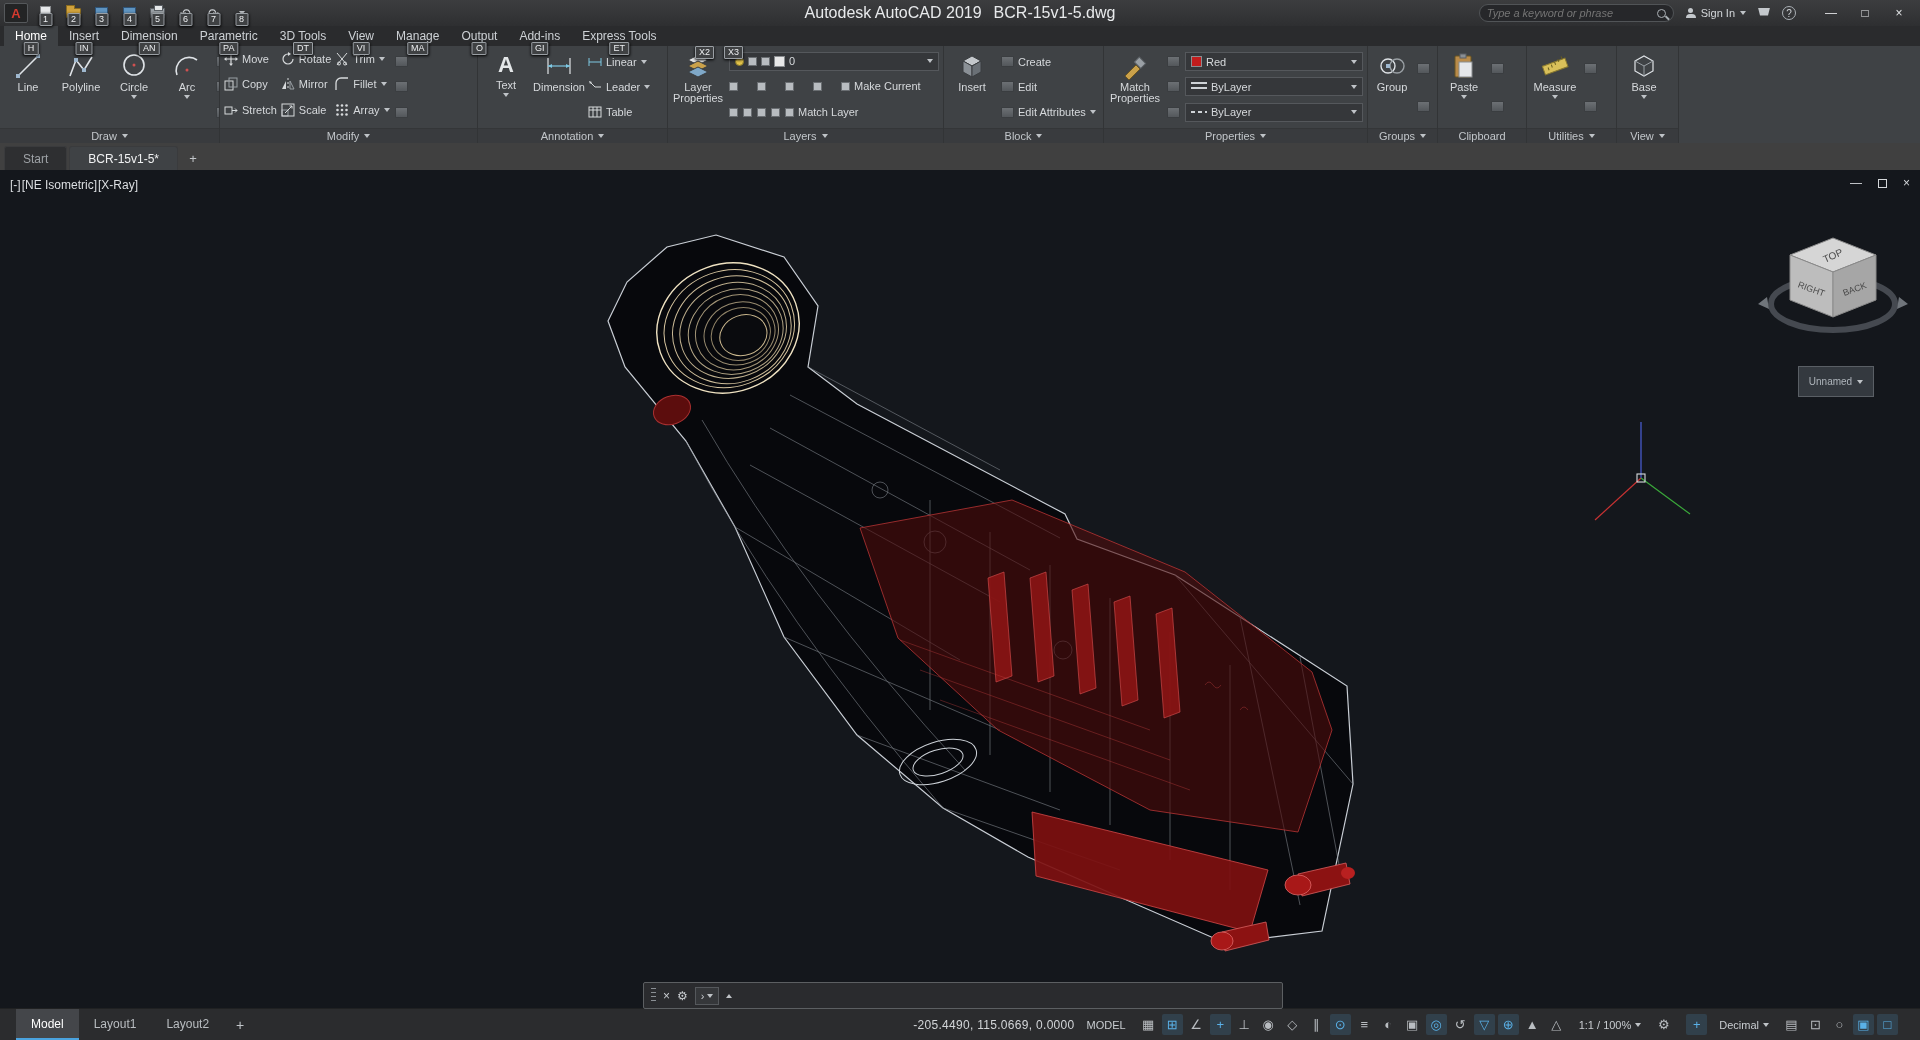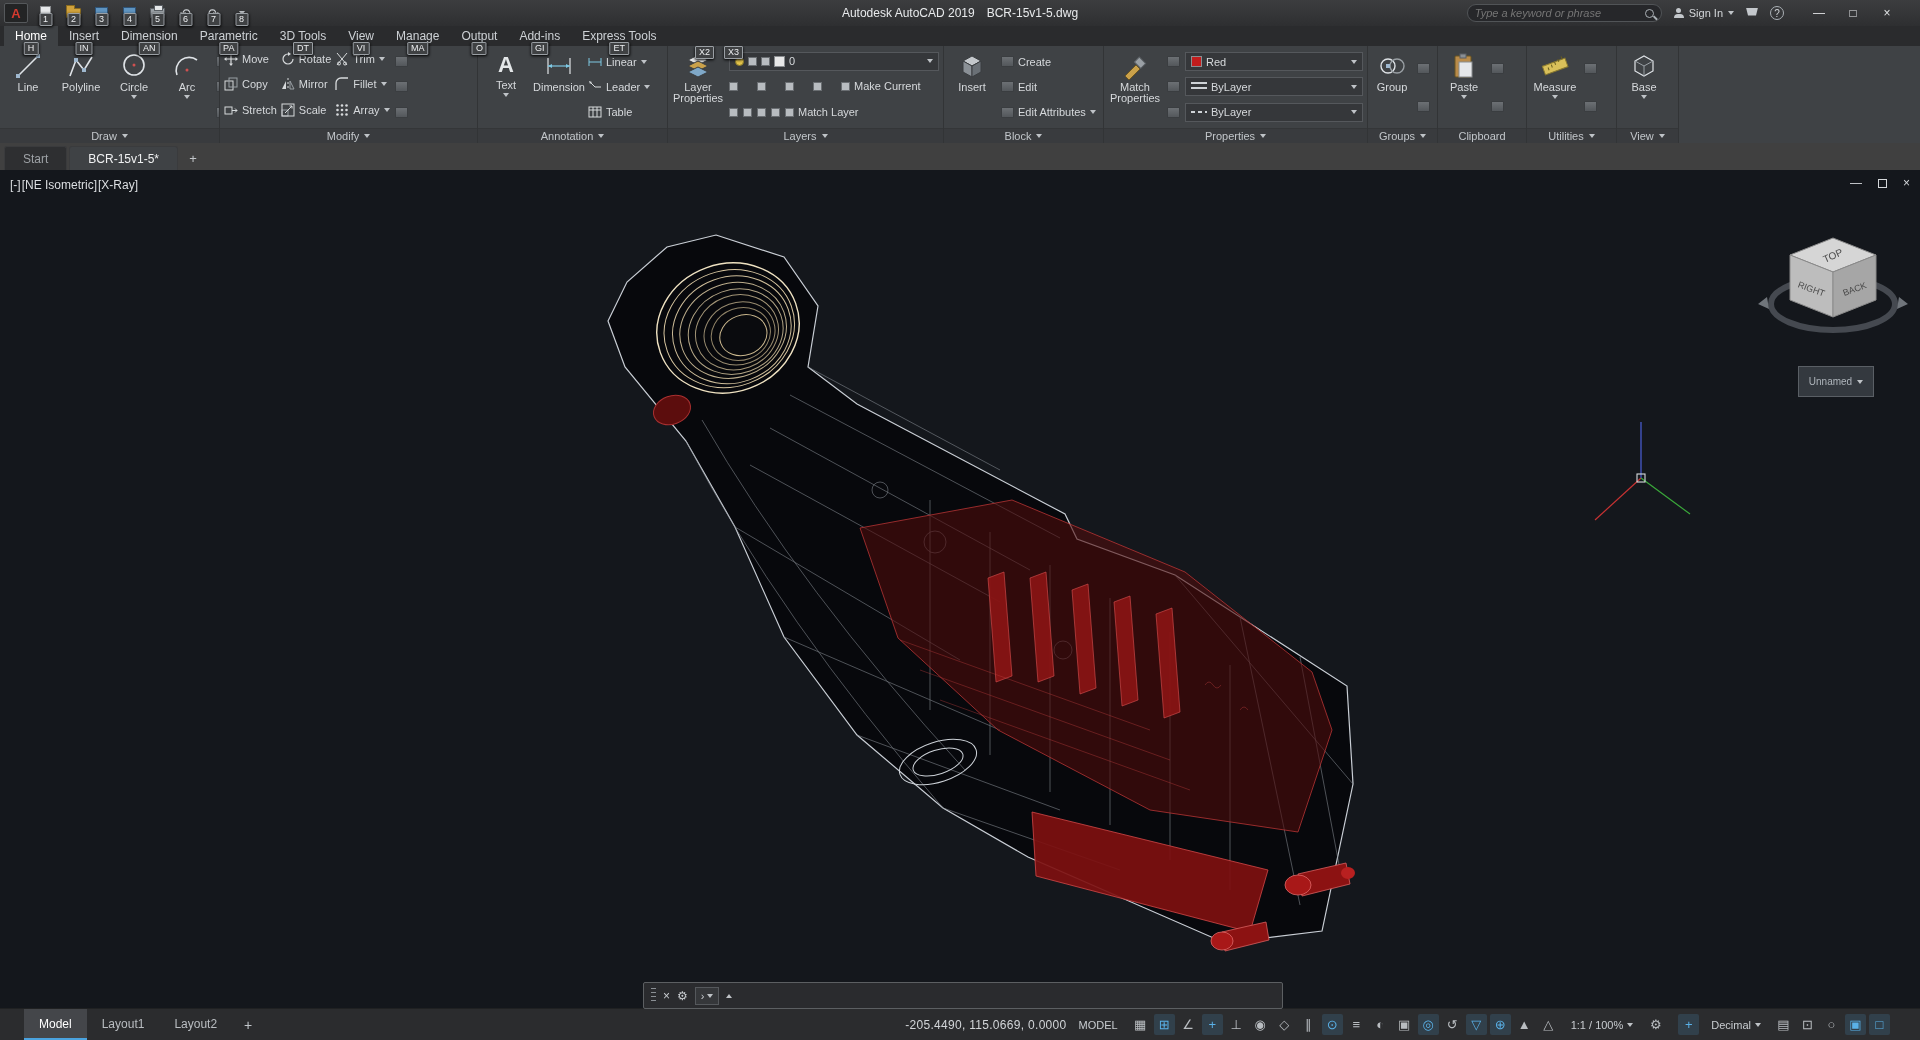--- a/index.html
+++ b/index.html
@@ -14,22 +14,22 @@
 .qat{display:flex;gap:9px;align-items:center}
 .qat-item{position:relative;width:19px;height:19px;display:flex;align-items:center;justify-content:center;color:#cfd3d7;font-size:13px}
 .qat-item .keytip{left:50%;transform:translateX(-50%);top:9px}
 .q-sheet{width:11px;height:14px;background:#e6e8ea;border:1px solid #8a8d90}
 .q-folder{width:15px;height:10px;background:#d0a23c;border:1px solid #8a6b20;border-radius:1px;position:relative}
 .q-folder::before{content:"";position:absolute;top:-4px;left:-1px;width:7px;height:3px;background:#d0a23c;border:1px solid #8a6b20;border-bottom:0}
 .q-disk{width:13px;height:13px;background:#5f94c0;border:1px solid #2f5478;position:relative}
 .q-disk::after{content:"";position:absolute;left:2px;top:5px;width:7px;height:6px;background:#e6e8ea}
 .q-printer{width:15px;height:10px;background:#9aa0a5;border:1px solid #5a5f64;position:relative}
 .q-printer::before{content:"";position:absolute;left:3px;top:-4px;width:7px;height:4px;background:#e6e8ea;border:1px solid #5a5f64}
-#title-center{position:absolute;left:0;right:0;top:0;height:26px;display:flex;align-items:center;justify-content:center;gap:12px;color:#e8eaec;font-size:12px;pointer-events:none}
-#title-right{position:absolute;right:0;top:0;height:26px;display:flex;align-items:center;gap:12px;padding-right:16px}
+#title-center{position:absolute;left:0;right:0;top:0;height:26px;display:flex;align-items:center;justify-content:center;gap:12px;color:#e8eaec;font-size:16px;pointer-events:none}
+#title-right{position:absolute;right:0;top:0;height:26px;display:flex;align-items:center;gap:12px;padding-right:4px}
 .searchbox{width:195px;height:18px;background:#26272a;border:1px solid #515457;border-radius:9px;display:flex;align-items:center;padding:0 7px;gap:5px}
 .searchbox input{flex:1;background:none;border:0;outline:none;color:#9aa0a6;font-style:italic;font-size:11px;font-family:"Liberation Sans",sans-serif}
 .mag{width:9px;height:9px;border:1.5px solid #aab0b5;border-radius:50%;position:relative;flex:none}
 .mag::after{content:"";position:absolute;left:7px;top:7px;width:5px;height:1.5px;background:#aab0b5;transform:rotate(45deg)}
 .person{width:10px;height:10px;position:relative}
 .person::before{content:"";position:absolute;left:2.5px;top:0;width:5px;height:5px;border-radius:50%;background:#c4c8cc}
 .person::after{content:"";position:absolute;left:0;top:5.5px;width:10px;height:4.5px;border-radius:4px 4px 0 0;background:#c4c8cc}
 .cart{width:12px;height:8px;background:#c4c8cc;clip-path:polygon(0 0,12px 0,10px 8px,2px 8px);position:relative;margin-top:-3px}
 .signin{display:flex;align-items:center;gap:5px;color:#d4d7da;font-size:11px}
 .helpq{width:14px;height:14px;border-radius:50%;border:1px solid #aab0b5;color:#cfd3d7;font-size:10px;display:flex;align-items:center;justify-content:center}
@@ -76,21 +76,21 @@
 #viewcube{position:absolute;left:1730px;top:22px;width:206px;height:170px;z-index:5}
 #namedview{position:absolute;left:1798px;top:196px;width:76px;height:31px;background:rgba(58,63,69,.85);border:1px solid #5a5f65;color:#aeb4ba;font-size:10px;display:flex;align-items:center;justify-content:center;gap:5px;z-index:5}
 #cursor{position:absolute;left:1560px;top:230px;z-index:4}
 
 #cmdbar{position:absolute;left:643px;top:982px;width:640px;height:27px;background:rgba(44,45,47,.96);border:1px solid #5c5f62;border-radius:2px;display:flex;align-items:center;gap:7px;padding:0 7px;z-index:85}
 .grip{width:5px;height:15px;background:repeating-linear-gradient(180deg,#8a8f94 0 1.5px,transparent 1.5px 4px);flex:none}
 .cmd-ic{color:#c8ccd0;font-size:12px}
 .cmd-prompt{display:flex;align-items:center;gap:3px;background:#35373a;border:1px solid #55585c;height:18px;padding:0 5px;color:#c8ccd0;font-size:11px}
 #cmdbar input{flex:1;background:none;border:0;outline:none;color:#a7adb3;font-style:italic;font-size:13px;font-family:"Liberation Sans",sans-serif}
 
-#bottombar{position:absolute;left:0;top:1008px;width:1920px;height:32px;background:#2b2c2e;border-top:1px solid #202122;display:flex;align-items:center;padding:0 24px;font-size:11px;z-index:80}
+#bottombar{position:absolute;left:0;top:1008px;width:1920px;height:32px;background:#2b2c2e;border-top:1px solid #202122;display:flex;align-items:center;padding:0 16px;font-size:11px;z-index:80}
 .ltab{padding:0 15px;height:31px;line-height:31px;color:#b9bdc1;font-size:12px}
 .ltab.active{background:#44464a;color:#ffffff;box-shadow:inset 0 -2px 0 #4aa3df}
 .lt-add{width:20px;height:20px;margin-left:6px;color:#c2c6ca;display:flex;align-items:center;justify-content:center;font-size:14px}
 .status{margin-left:auto;display:flex;align-items:center;gap:12px;padding-right:6px}
 .coords{color:#d2d5d8;font-size:12px;letter-spacing:.3px}
 .sbtn-text{color:#c8ccd0;display:flex;align-items:center;gap:4px;font-size:11px}
 .sicons{display:flex;gap:3px}
 .sicon{min-width:21px;height:21px;display:flex;align-items:center;justify-content:center;font-size:13px;color:#b9bdc1;border-radius:2px}
 .sicon.active{color:#5ab1e8;background:#31404b}
 svg text{font-family:"Liberation Sans",sans-serif}

